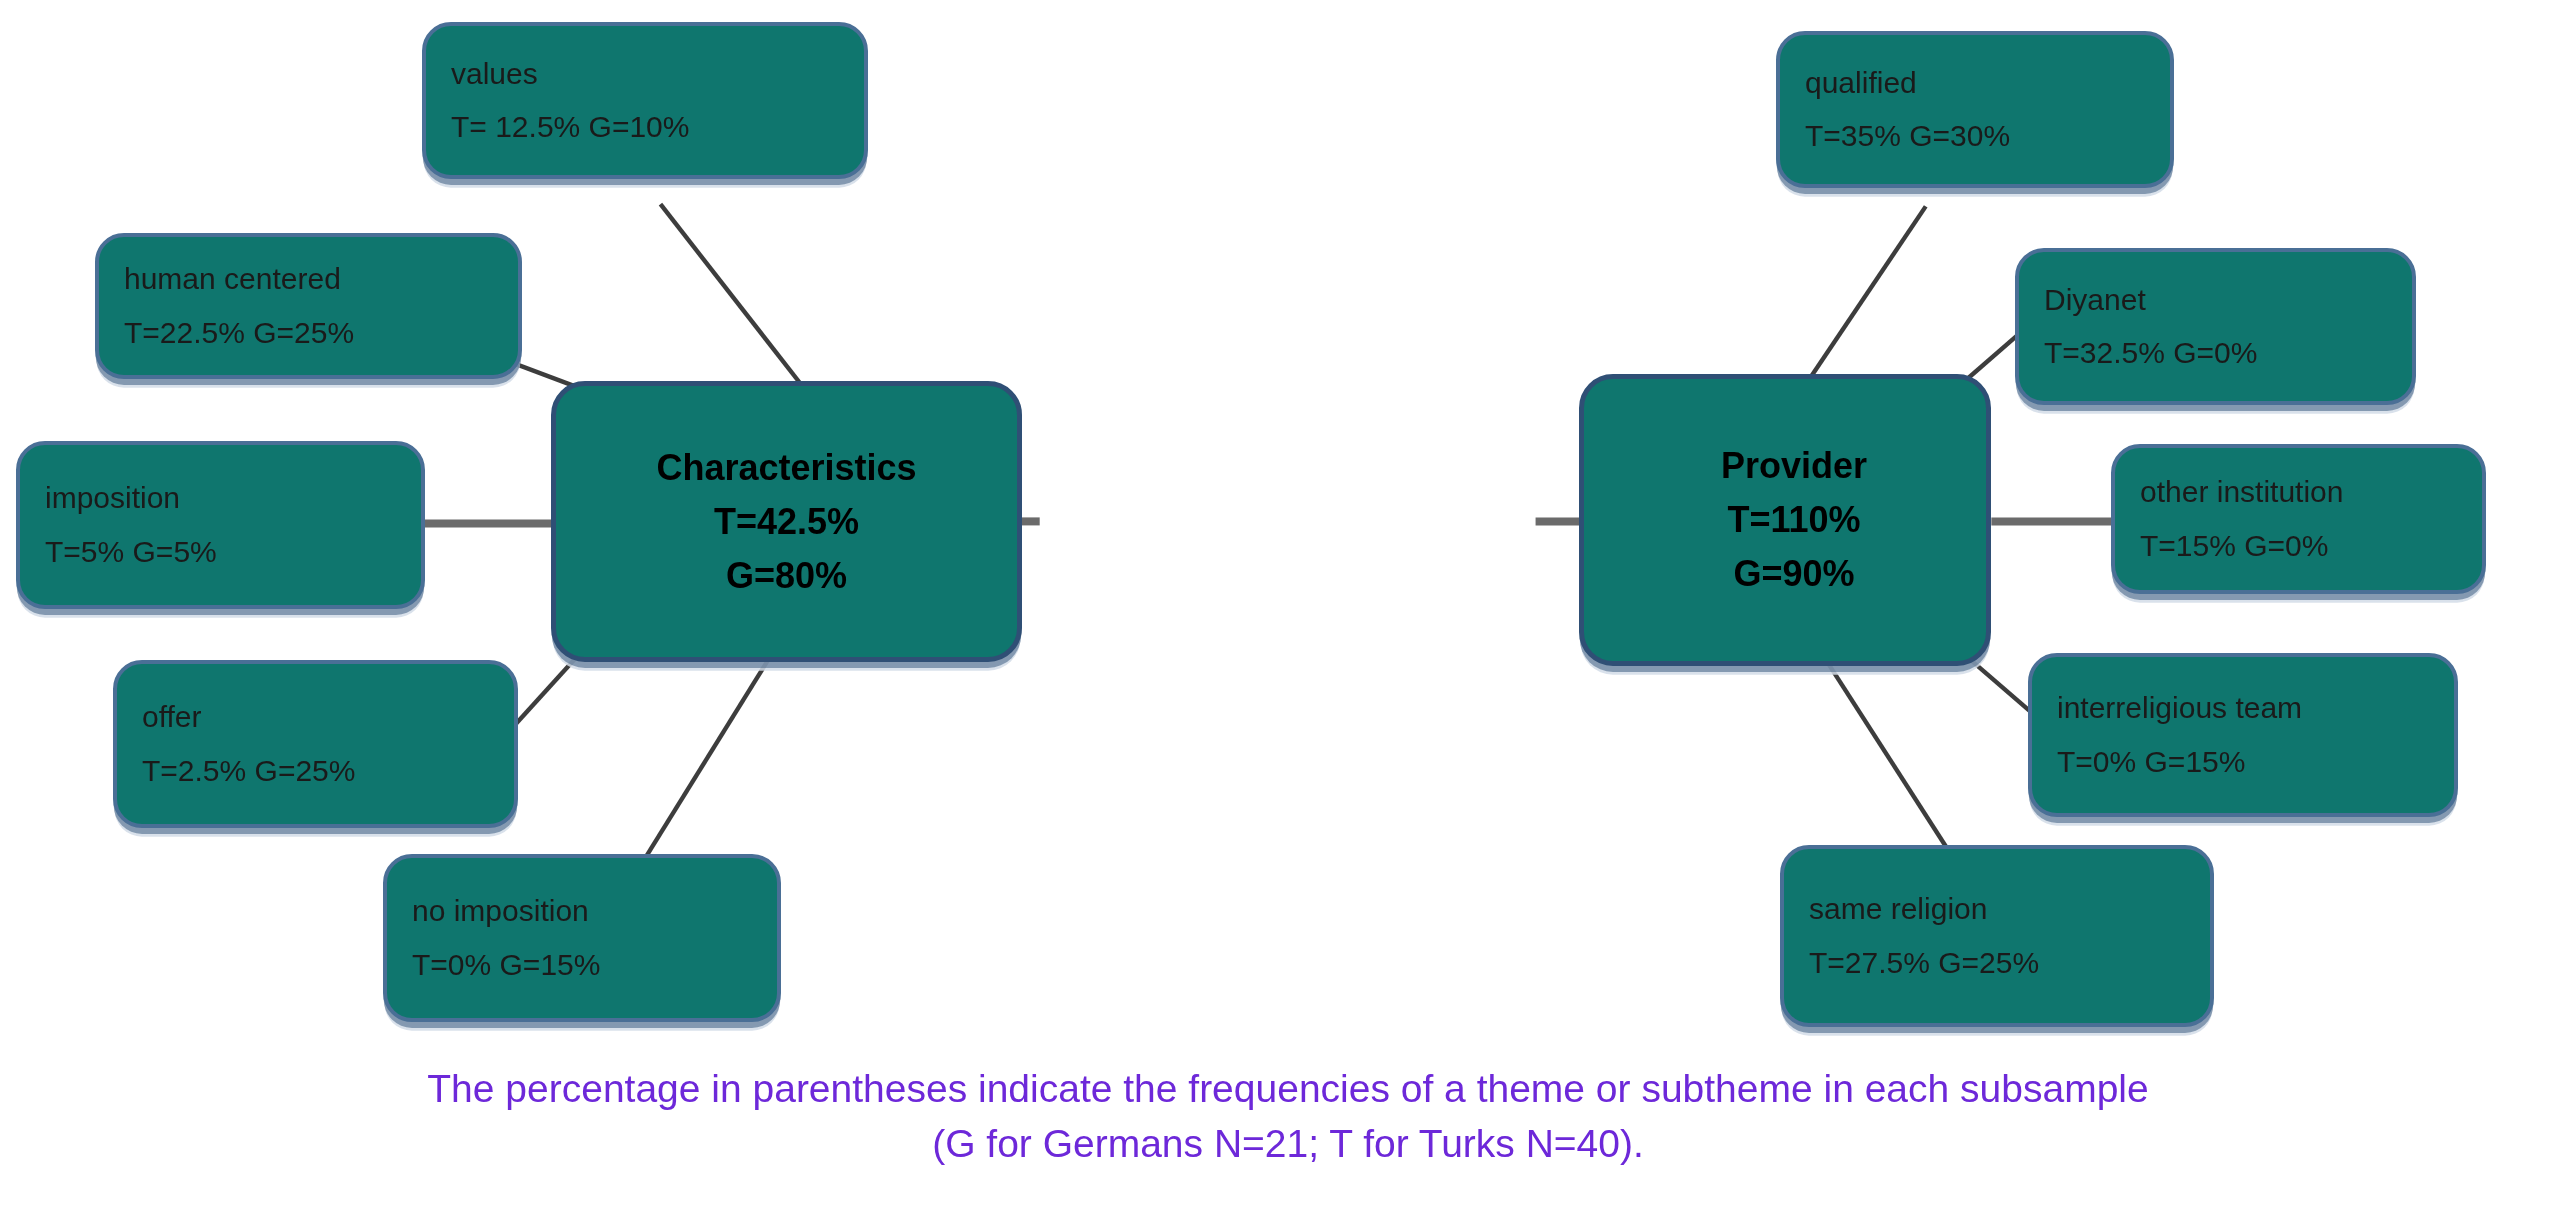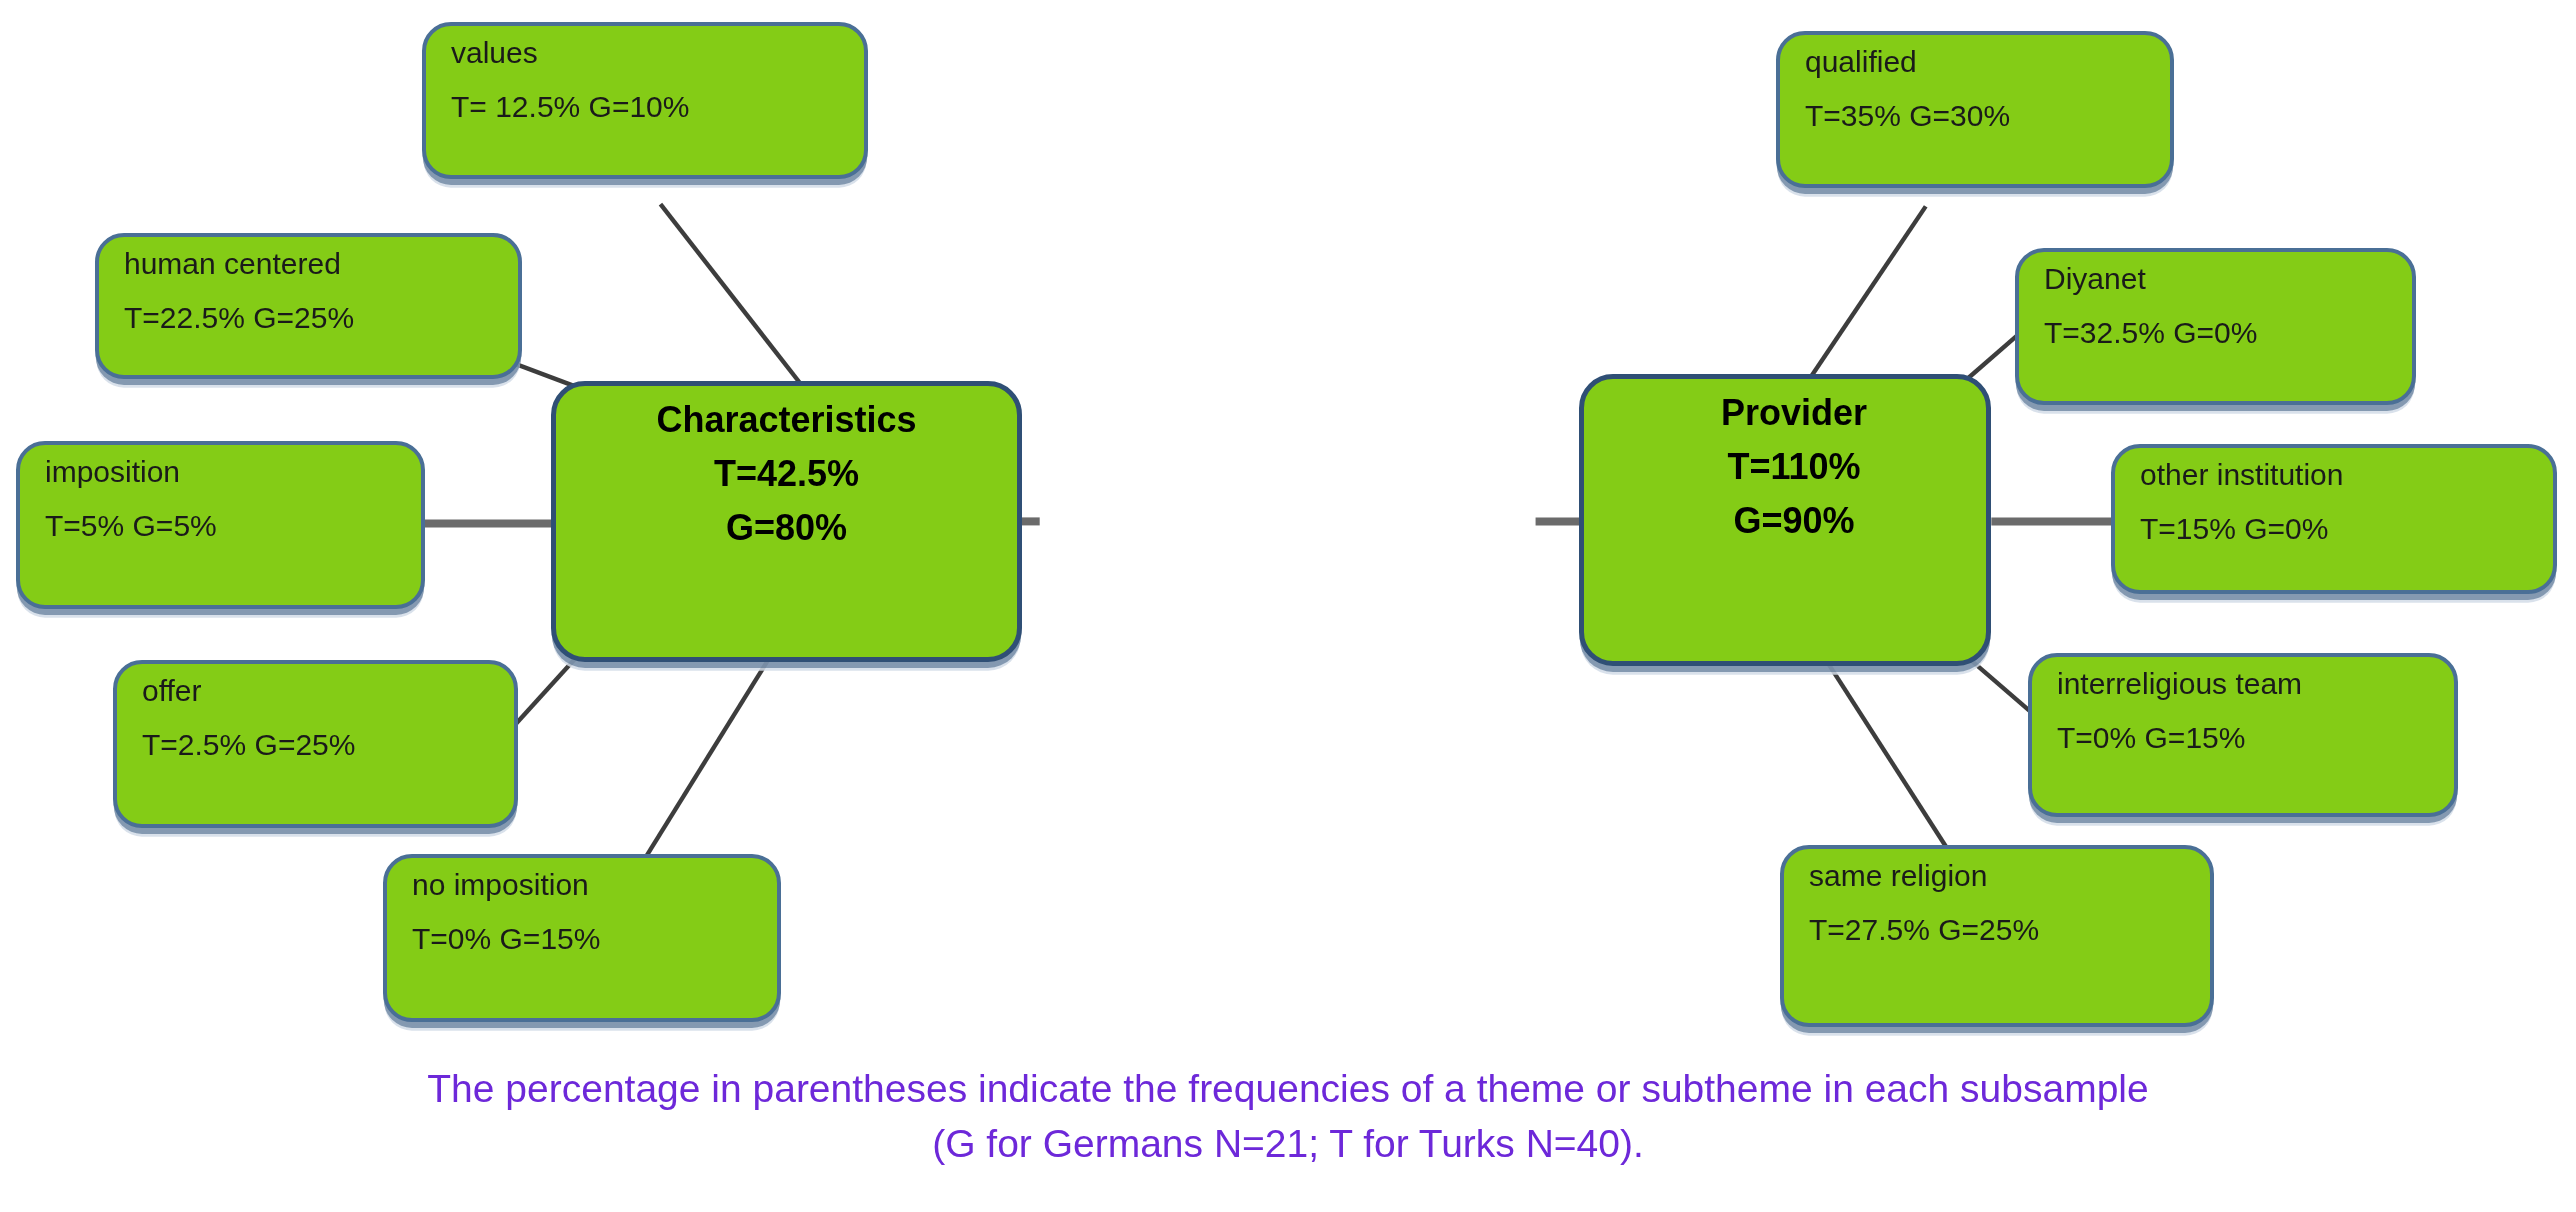--- a/index.html
+++ b/index.html
@@ -24,27 +24,28 @@
     width: 2576px;
     height: 1212px;
     z-index: 1;
     pointer-events: none;
   }
 
   .node {
     position: absolute;
     z-index: 2;
     box-sizing: border-box;
-    background: #84cc16;
+    background: #0f766e;
     border: 4.4px solid #4a6f96;
     border-radius: 29px;
     box-shadow: 0 6.6px 0 -0.7px rgba(62,95,130,0.55),
                 0 10.2px 0 -1.5px rgba(210,220,232,0.85);
     display: flex;
     flex-direction: column;
+    justify-content: center;
     padding: 7.3px 25px;
   }
 
   
   .node.leaf {
     align-items: flex-start;
     text-align: left;
   }
   .node.leaf .title {
     font-size: 30px;
@@ -162,21 +163,21 @@
   <div class="node leaf" style="left:1740px; top:31px; width:398px; height:157px;margin-left:36px;">
     <div class="title">qualified</div>
     <div class="stats">T=35%  G=30%</div>
   </div>
 
   <div class="node leaf" style="left:2015px; top:248px; width:401px; height:157px;">
     <div class="title">Diyanet</div>
     <div class="stats">T=32.5%  G=0%</div>
   </div>
 
-  <div class="node leaf" style="left:2111px; top:444px; width:446px; height:150px;">
+  <div class="node leaf" style="left:2111px; top:444px; width:375px; height:150px;">
     <div class="title">other institution</div>
     <div class="stats">T=15%   G=0%</div>
   </div>
 
   <div class="node leaf" style="left:2028px; top:653px; width:430px; height:164px;">
     <div class="title">interreligious team</div>
     <div class="stats">T=0%   G=15%</div>
   </div>
 
   <div class="node leaf" style="left:1780px; top:845px; width:434px; height:182px;">

